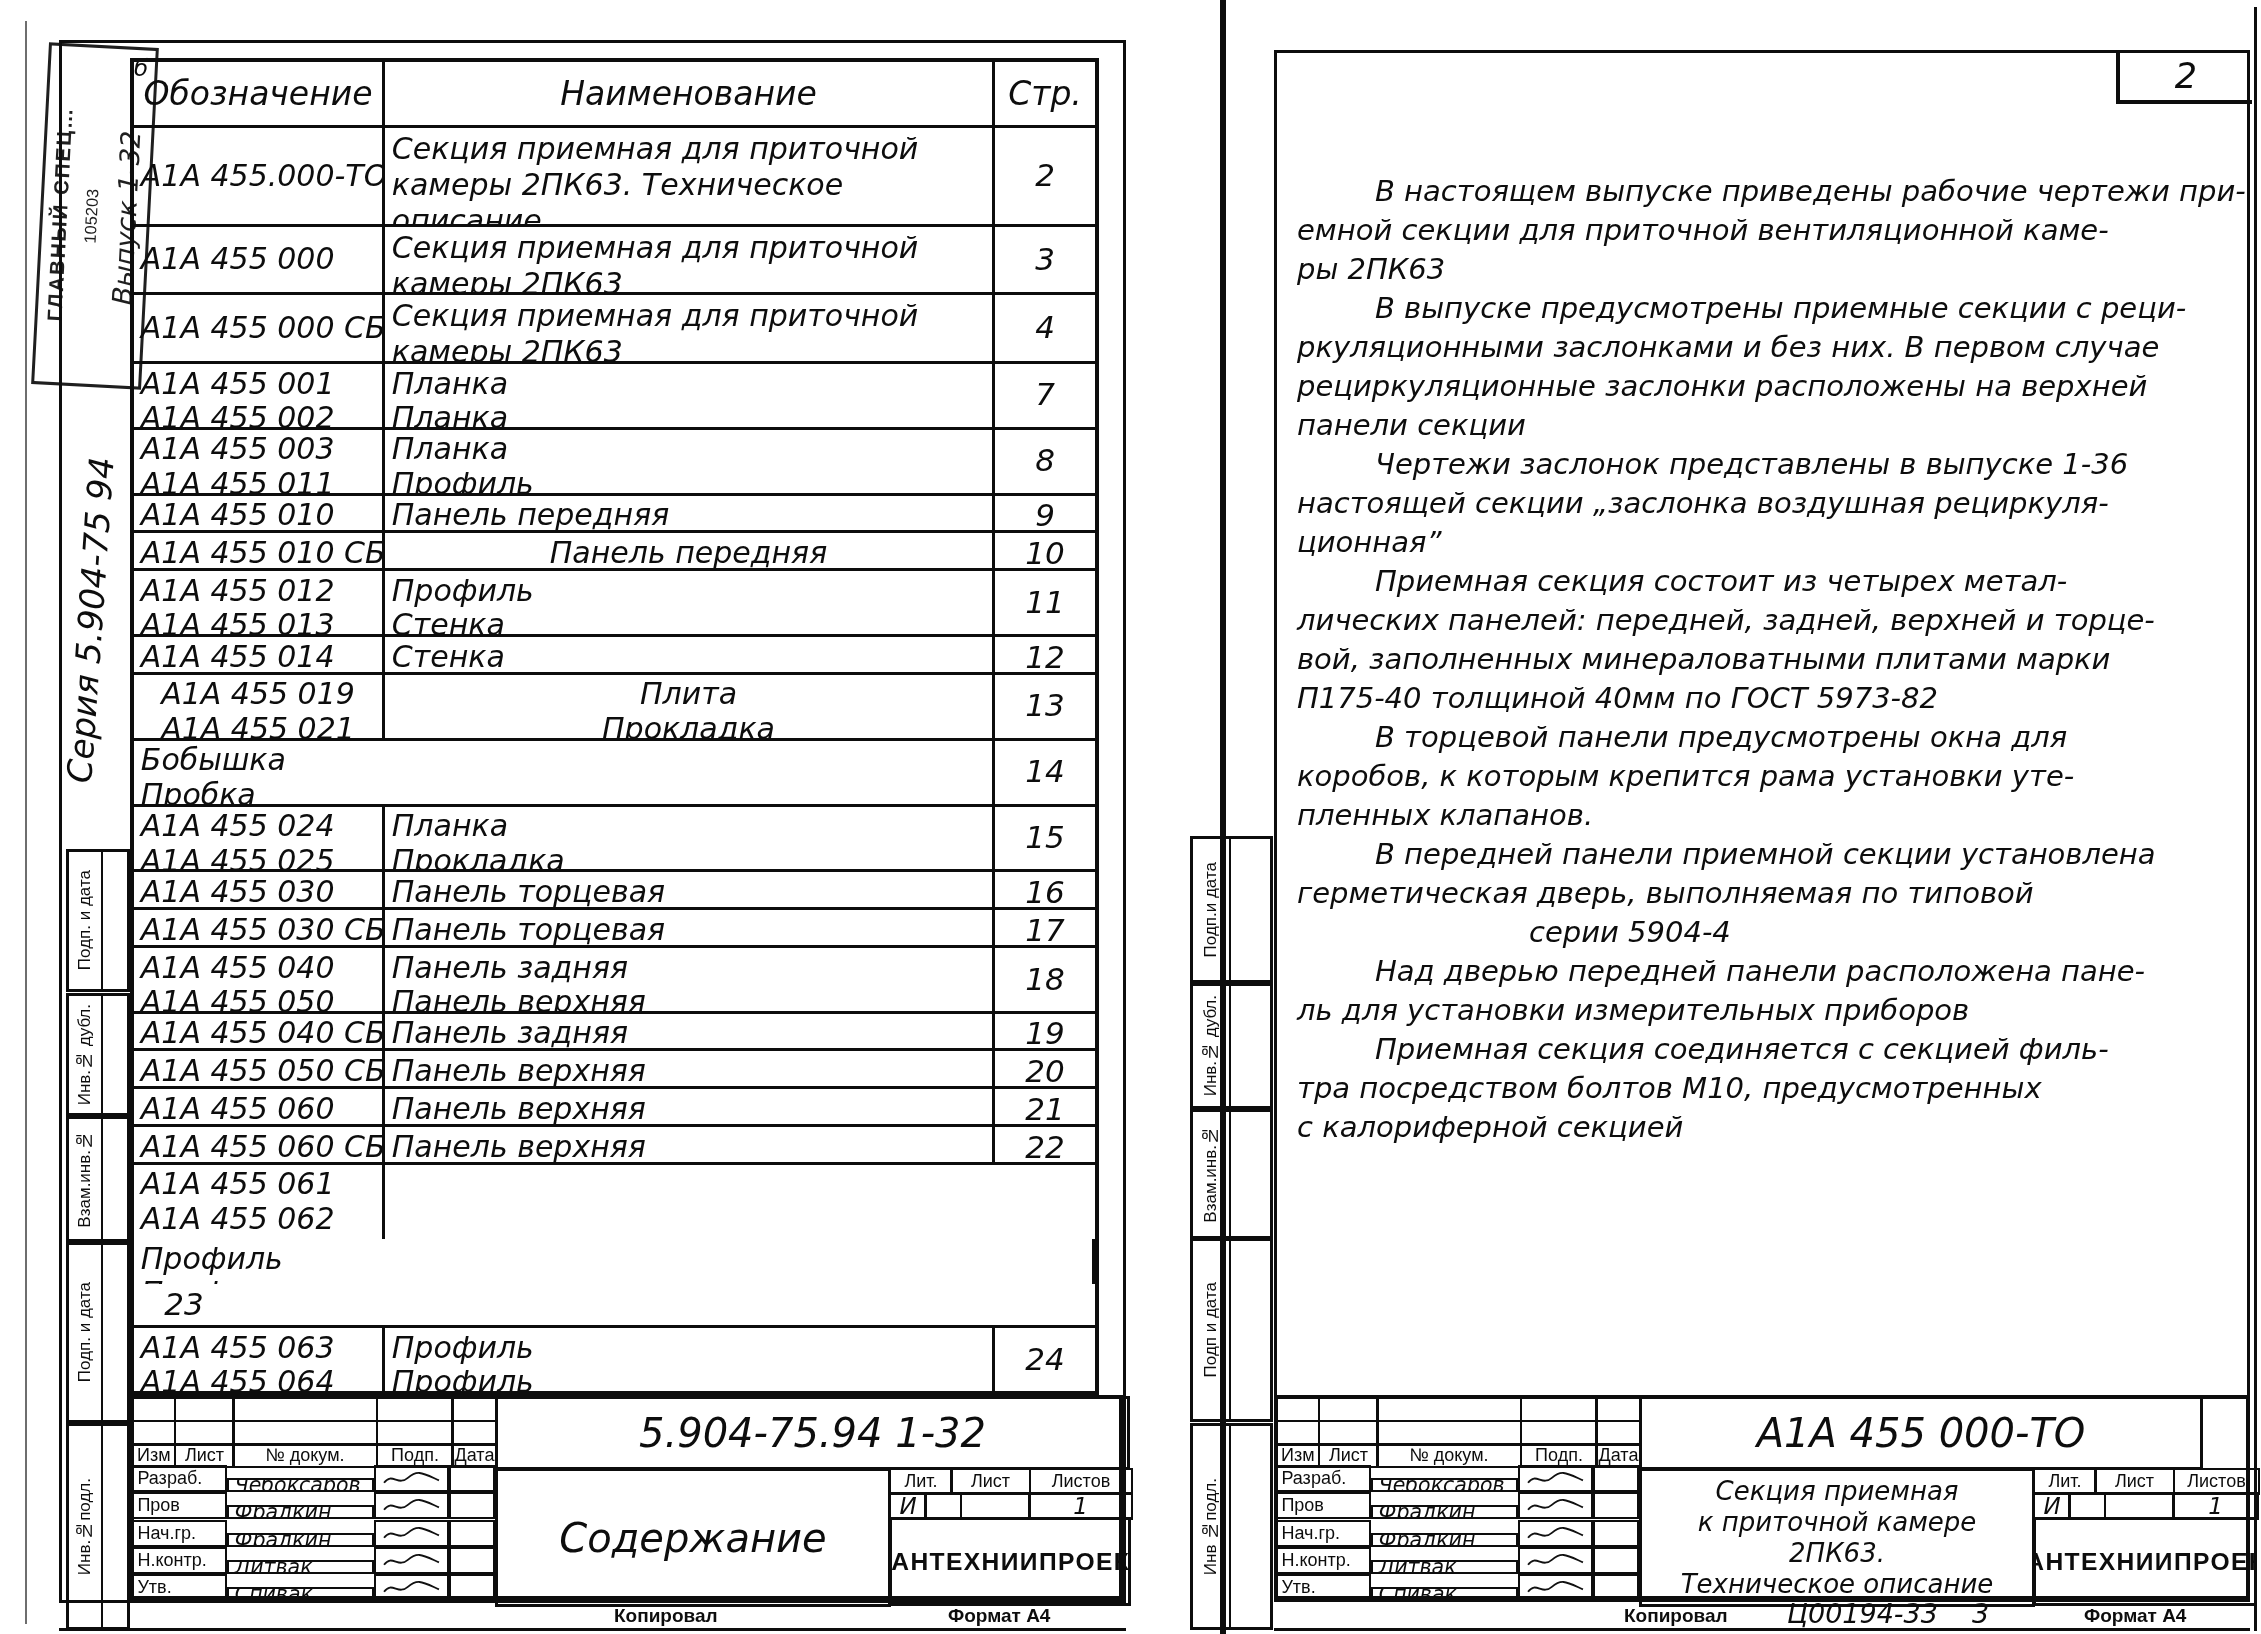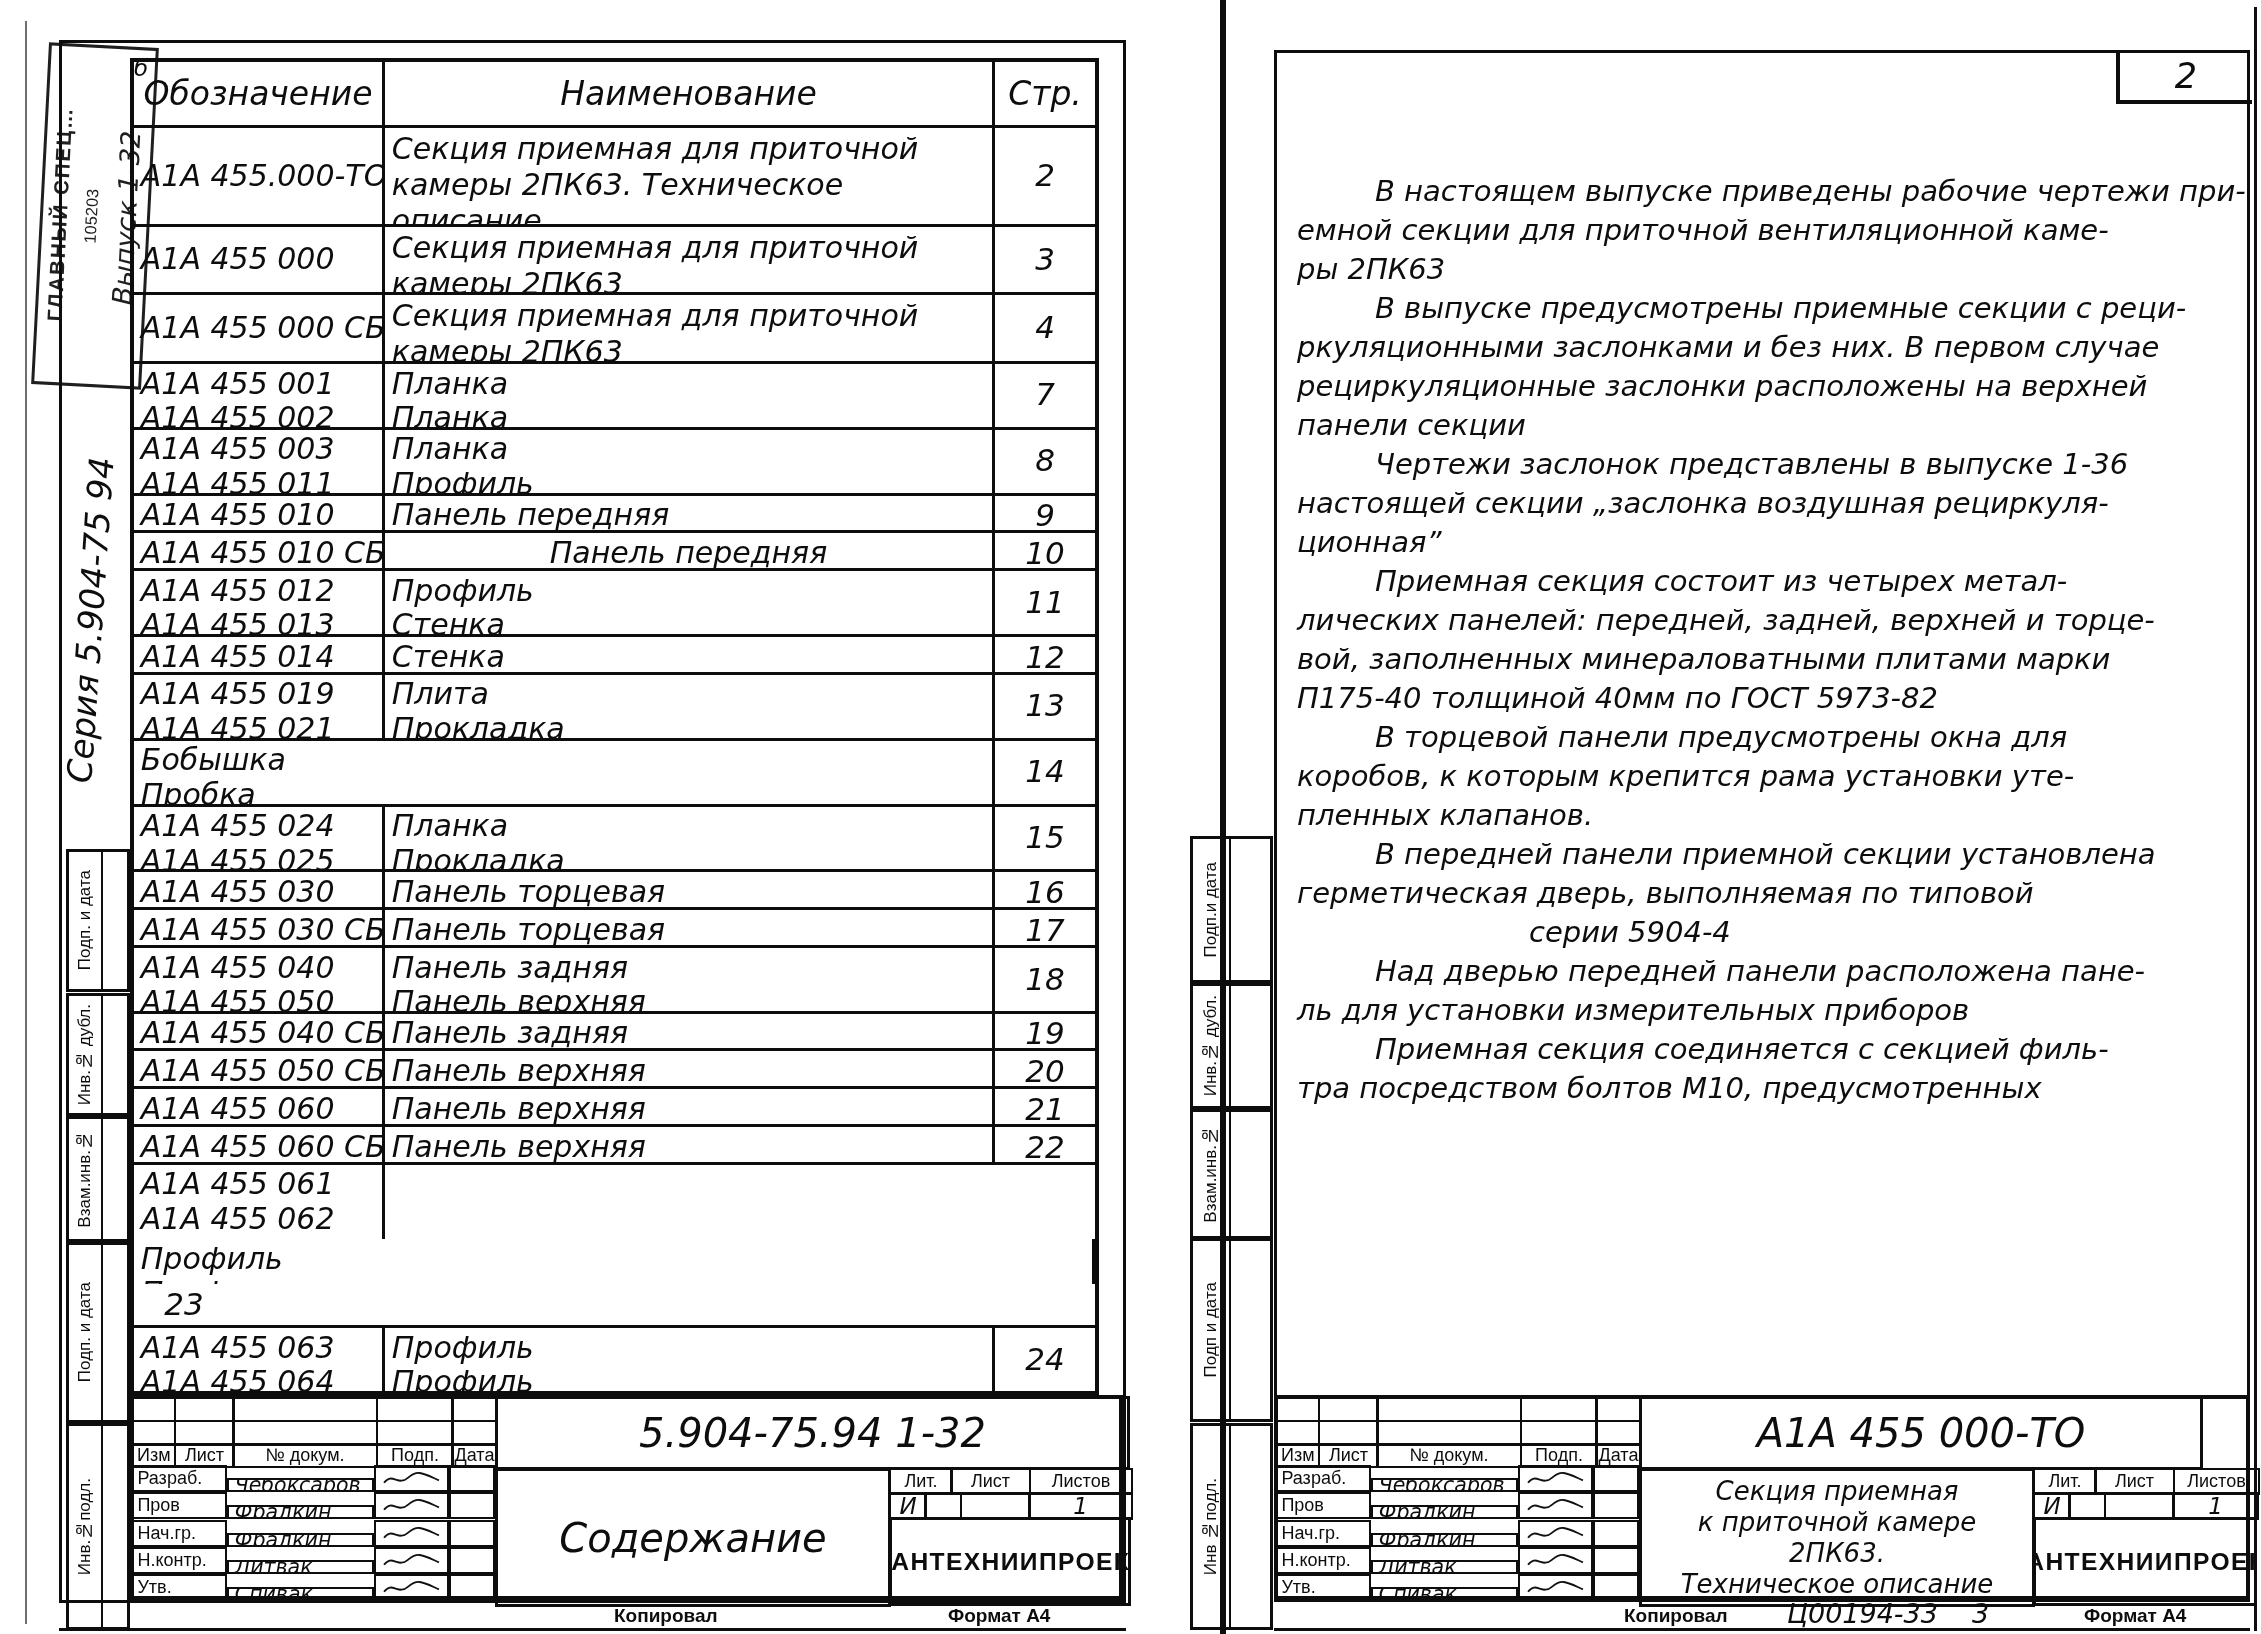--- a/index.html
+++ b/index.html
@@ -224,21 +224,21 @@
           <div class="tcell c-code hand">
             <div class="entry">А1А 455 014</div>
           </div>
           <div class="tcell c-name hand">
             <div class="entry">Стенка</div>
           </div>
           <div class="tcell c-page hand">
             <div class="entry">12</div>
           </div>
         </div>
-        <div class="trow" style="flex-grow: 2;">
+        <div class="trow" style="flex-grow: 2; text-align: center;">
           <div class="tcell c-code hand">
             <div class="entry">А1А 455 019</div>
             <div class="entry">А1А 455 021</div>
           </div>
           <div class="tcell c-name hand">
             <div class="entry">Плита</div>
             <div class="entry">Прокладка</div>
           </div>
           <div class="tcell c-page hand">
             <div class="entry">13</div>
@@ -521,20 +521,21 @@
         <div class="tline s1">В торцевой панели предусмотрены окна для</div>
         <div class="tline s0">коробов, к которым крепится рама установки уте-</div>
         <div class="tline s0">пленных клапанов.</div>
         <div class="tline s1">В передней панели приемной секции установлена</div>
         <div class="tline s0">герметическая дверь, выполняемая по типовой</div>
         <div class="tline s2">серии 5904-4</div>
         <div class="tline s1">Над дверью передней панели расположена пане-</div>
         <div class="tline s0">ль для установки измерительных приборов</div>
         <div class="tline s1">Приемная секция соединяется с секцией филь-</div>
         <div class="tline s0">тра посредством болтов М10, предусмотренных</div>
+        <div class="tline s0">с калориферной секцией</div>
       </div>
 
     <div class="abs tblock" id="tb-right" style="left:53px;top:1395px;width:976px;height:205px;">
       <div class="cell hand" style="left:361px;top:-2.7px;width:564px;height:74px;font-size:40px;border-width:3.4px;">А1А  455 000-ТО</div>
       <div id="cols-right">
           <div class="cell" style="left: -2.7px; top: -2.7px; width: 45px; height: 26px;"></div>
           <div class="cell" style="left: 40px; top: -2.7px; width: 61px; height: 26px;"></div>
           <div class="cell" style="left: 98px; top: -2.7px; width: 146px; height: 26px;"></div>
           <div class="cell" style="left: 242px; top: -2.7px; width: 78px; height: 26px;"></div>
           <div class="cell" style="left: 317px; top: -2.7px; width: 47px; height: 26px;"></div>

